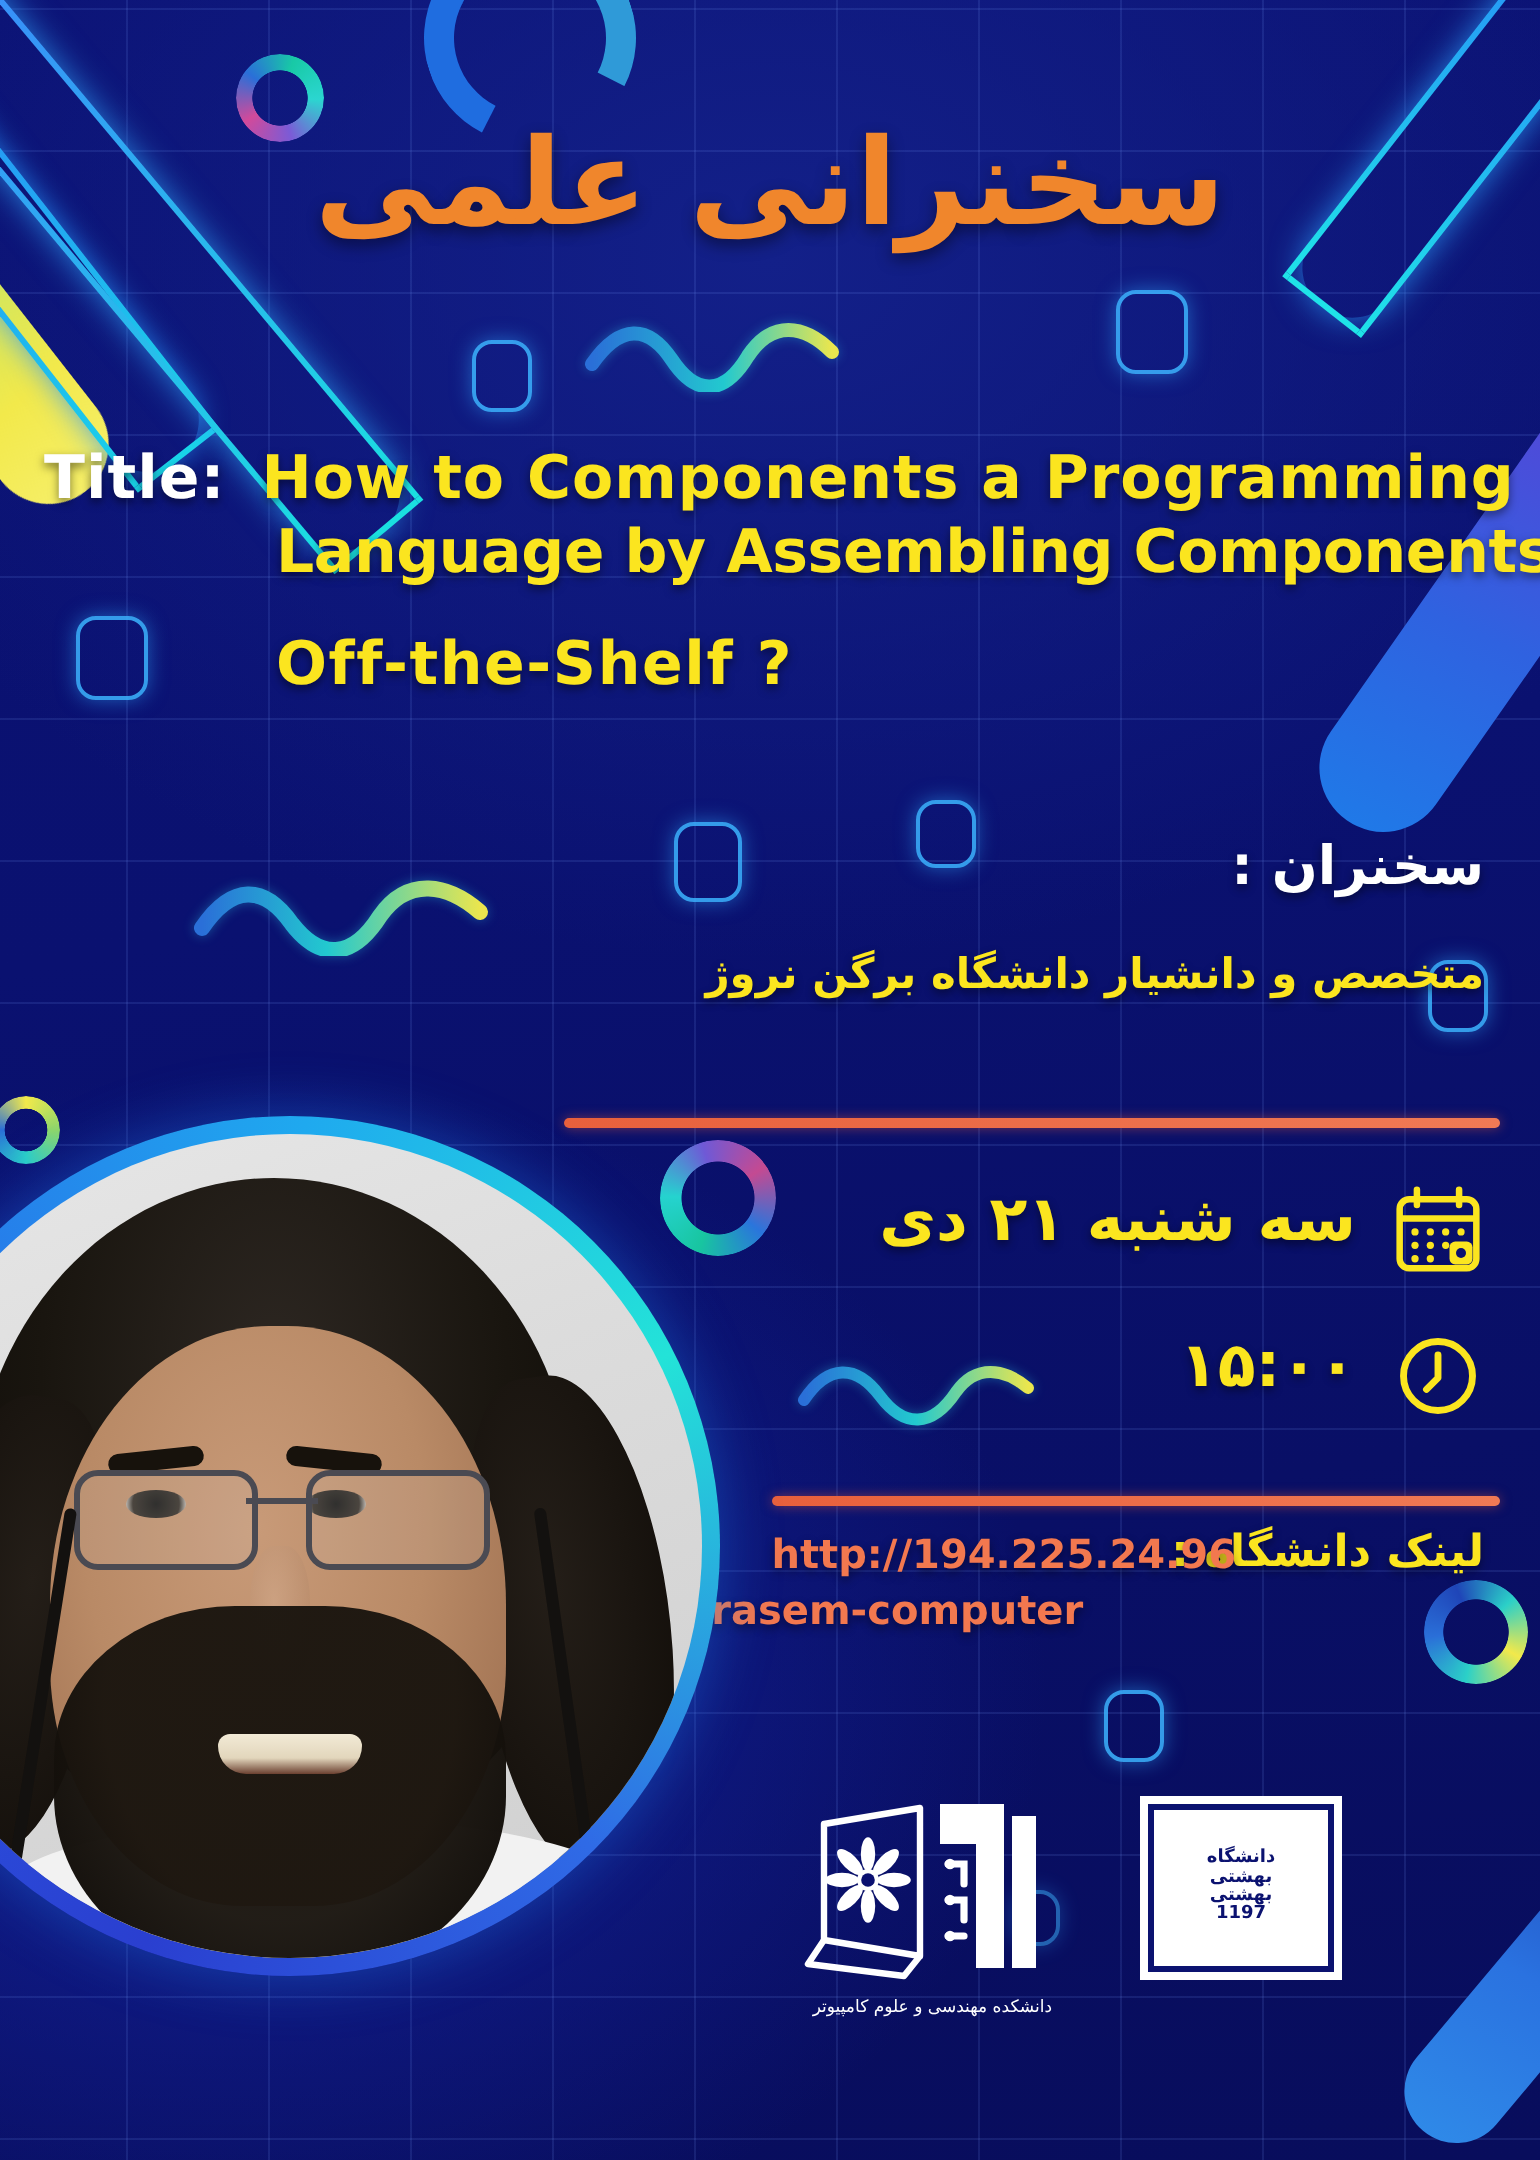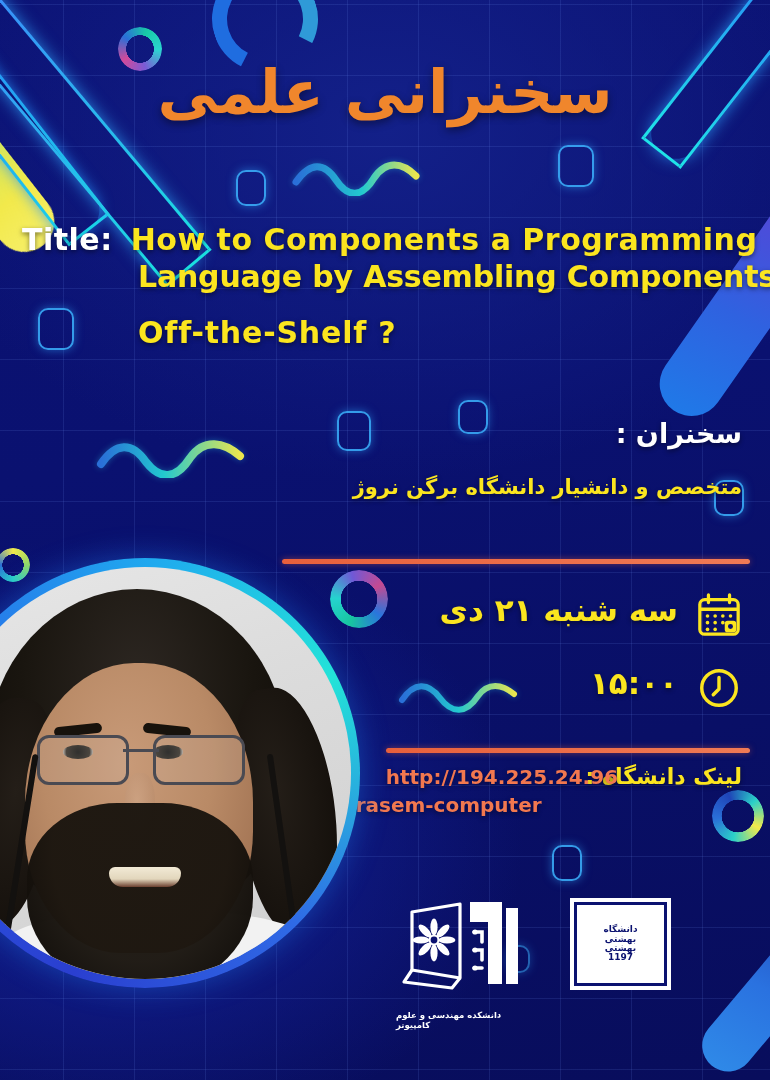--- a/index.html
+++ b/index.html
@@ -186,22 +186,22 @@
   .strap-r{right:64px;top:186px;height:205px;transform:rotate(-8deg);}
   .nose{position:absolute;left:186px;top:206px;width:30px;height:70px;border-radius:40%;
         background:radial-gradient(ellipse at 40% 40%,rgba(210,170,140,.55),rgba(150,105,75,.25));}
   .collar{position:absolute;left:60px;bottom:-10px;width:320px;height:80px;border-radius:50% 50% 0 0;
           background:#f2f2f2;}
 
   
   .logos{position:absolute;left:396px;top:898px;width:330px;height:130px;
          display:flex;align-items:flex-start;gap:44px;direction:ltr;}
   .logo-fac{position:relative;width:130px;}
-  .logo-fac-cap{margin-top:12px;font-size:8.5px;font-weight:700;color:#ffffff;
-                text-align:left;direction:rtl;letter-spacing:.2px;}
+  .logo-fac-cap{margin-top:1px;font-size:8.5px;font-weight:400;color:#ffffff;
+                text-align:right;direction:rtl;letter-spacing:.2px;}
   .logo-sbu{width:101px;height:92px;background:#ffffff;}
   .logo-sbu-inner{width:100%;height:100%;box-sizing:border-box;padding:4px;}
   .sbu-frame{width:100%;height:100%;box-sizing:border-box;border:3px solid #0b1270;
              display:flex;align-items:center;justify-content:center;}
   .sbu-text{color:#0b1270;font-size:9px;font-weight:700;line-height:1.05;text-align:center;direction:rtl;}
 </style>
 </head>
 <body>
 
 <div class="poster">

